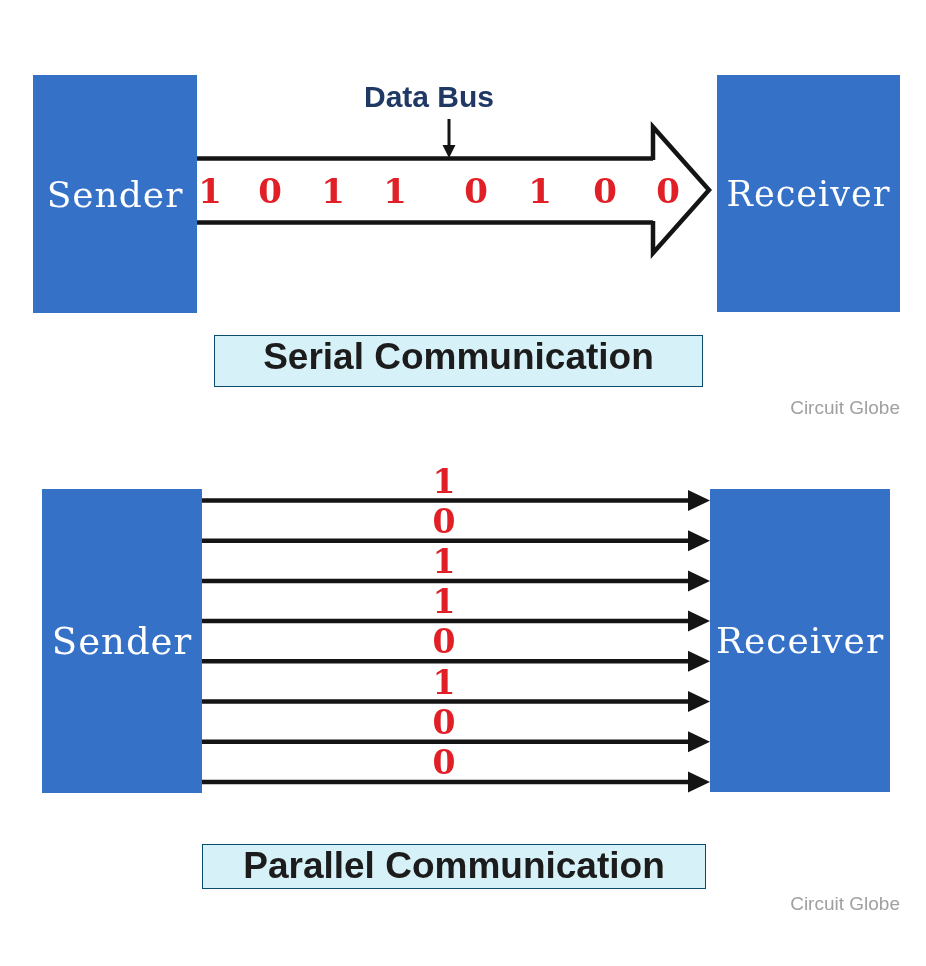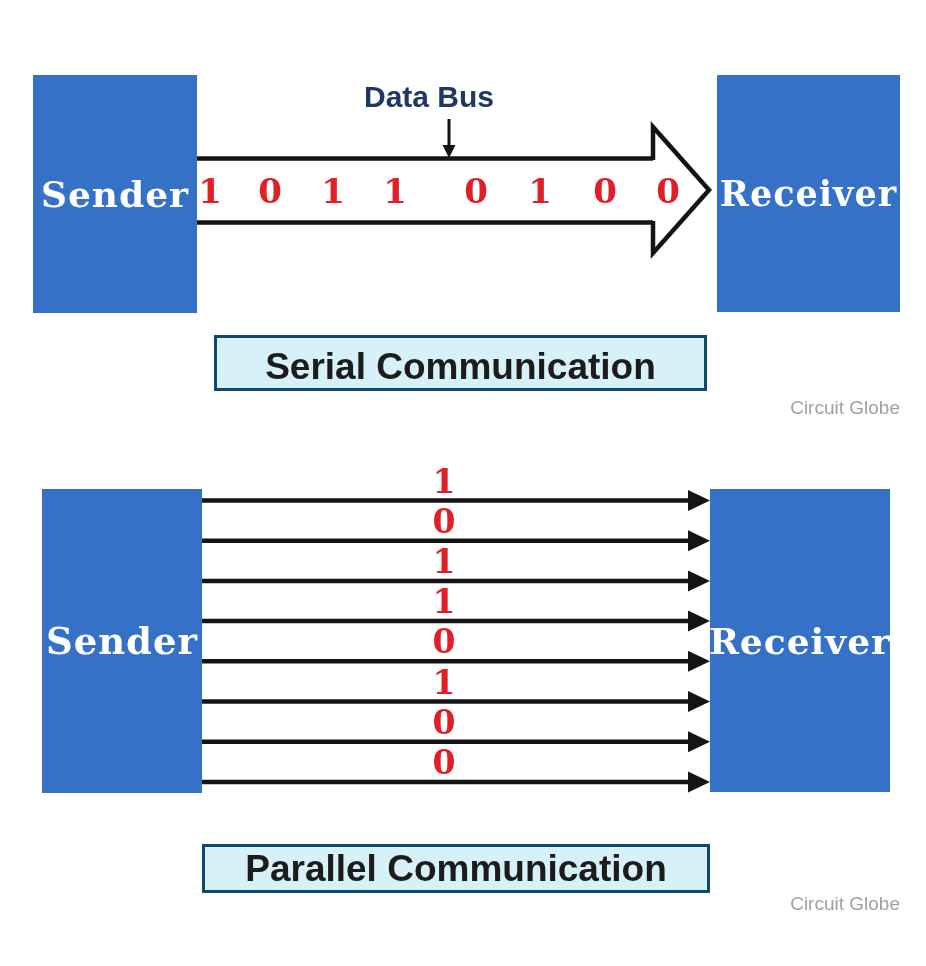--- a/index.html
+++ b/index.html
@@ -24,21 +24,20 @@
   .openhead{fill:#ffffff;stroke:var(--line);stroke-width:4.5;stroke-linejoin:miter;}
   .solidhead{fill:var(--line);stroke:none;}
 
   .box{
     position:absolute;
     background:var(--box-blue);
     color:#ffffff;
     display:flex;align-items:center;justify-content:center;
     font-family:"DejaVu Serif", serif;
     letter-spacing:1px;
-    font-weight:bold;
   }
   .serial-sender  {left:33px; top:75px;  width:164px;height:238px;font-size:36px;}
   .serial-receiver{left:717px;top:75px;  width:183px;height:237px;font-size:35px;}
   .parallel-sender  {left:42px; top:489px;width:160px;height:304px;font-size:37px;}
   .parallel-receiver{left:710px;top:489px;width:180px;height:303px;font-size:36px;}
 
   .bus-label{
     position:absolute;left:429px;top:80px;
     transform:translateX(-50%);
     color:var(--navy);
@@ -54,22 +53,22 @@
     font-weight:bold;
     line-height:1;
     white-space:nowrap;
   }
   .serial-bit{top:174px;font-size:34px;}
   .parallel-bit{font-size:33px;}
 
   .caption{
     position:absolute;
     background:var(--caption-bg);
-    border:3px solid #0c4a6e;
-    display:flex;align-items:flex-end;justify-content:center;
+    border:1px solid #0c4a6e;
+    display:flex;align-items:flex-start;justify-content:center;
     font-weight:bold;color:#1c1c1c;
     white-space:nowrap;
   }
   .serial-caption  {left:214px;top:335px;width:487px;height:50px;font-size:37px;}
   .parallel-caption{left:202px;top:844px;width:502px;height:43px;font-size:37px;}
 
   .watermark{
     position:absolute;right:26px;
     color:var(--watermark-gray);
     font-size:19px;

